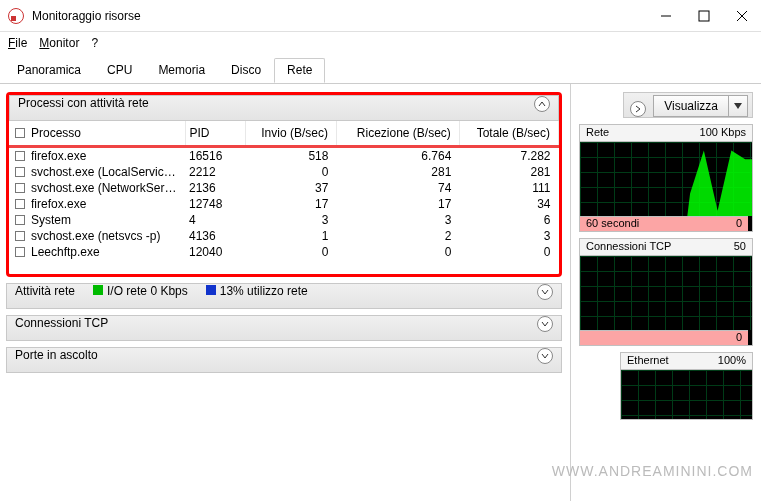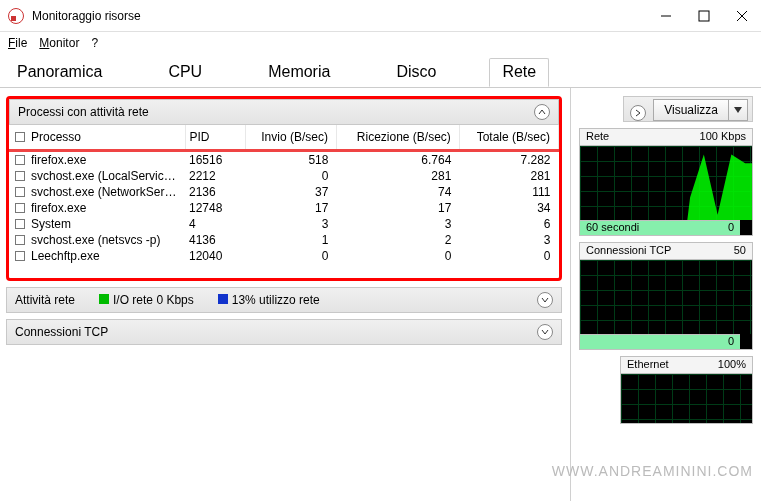--- a/index.html
+++ b/index.html
@@ -12,39 +12,39 @@
   .titlebar .title { font-size: 12px; }
   .titlebar .win-btns { margin-left: auto; display: flex; gap: 24px; padding-right: 4px; }
   .titlebar .win-btn { width: 14px; height: 14px; display: flex; align-items: center; justify-content: center; }
   .titlebar svg { display: block; }
   
   
   .menubar { display: flex; height: 22px; align-items: center; padding: 0 8px; gap: 12px; font-size: 12px; }
   .menubar span u { text-decoration: underline; }
   
   
-  .tabs { display: flex; border-bottom: 1px solid #ccc; padding: 4px 4px 0 4px; font-size: 16px; gap: 40px; }
+  .tabs { display: flex; border-bottom: 1px solid #ccc; padding: 4px 4px 0 4px; font-size: 12px; }
   .tab { padding: 4px 12px 5px 12px; border: 1px solid transparent; position: relative; cursor: default; }
   .tab.active { border: 1px solid #ccc; border-bottom: 1px solid #fff; background: #fff; border-radius: 2px 2px 0 0; z-index:2; }
   .tab:not(.active) { border-bottom: none; }
   
   
   .main { display: flex; height: calc(100% - 32px - 22px - 28px); }
   .left { width: 570px; padding: 8px 8px 8px 6px; overflow: hidden; }
   .right { flex: 1; border-left: 1px solid #d0d0d0; padding: 8px 8px 8px 8px; overflow: hidden; }
   
   
   .redbox { border: 3px solid #f00; border-radius: 4px; padding: 0; }
   
   
-  .section-header { display: flex; align-items: center; height: 26px; background: linear-gradient(#f0f0f0,#e4e4e4); border: 1px solid #c8c8c8; padding: 0 8px; font-size: 12px; margin-top: 6px; }
+  .section-header { display: flex; height: 26px; background: linear-gradient(#f0f0f0,#e4e4e4); border: 1px solid #c8c8c8; padding: 0 8px; font-size: 12px; margin-top: 6px; }
   .redbox .section-header { margin-top: 0; }
   .section-header .chev { margin-left: auto; width: 16px; height: 16px; border: 1px solid #888; border-radius: 50%; background: #fff; display:flex; align-items:center; justify-content:center; }
   .section-header .sq { width: 10px; height: 10px; display:inline-block; margin-right: 4px; }
-  .section-header .kv { margin-left: 24px; }
+  .section-header .kv { margin-left: 18px; }
   
   
   table { border-collapse: collapse; width: 100%; font-size: 12px; }
   thead th { text-align: right; font-weight: normal; padding: 5px 8px 5px 4px; border-right: 1px solid #e8e8e8; border-bottom: 3px solid #ef4444; background: #fff; }
   thead th:first-child { text-align: left; padding-left: 6px; }
   thead th:nth-child(2) { text-align: left; }
   tbody td { padding: 1px 8px 1px 4px; text-align: right; white-space: nowrap; overflow: hidden; text-overflow: ellipsis; }
   tbody td:first-child { text-align: left; max-width: 170px; padding-left: 6px;}
   tbody td:nth-child(2) { text-align: left; }
   tbody td .chk { display:inline-block; width:10px; height:10px; border:1px solid #777; margin-right:6px; vertical-align:-1px; }
@@ -52,21 +52,21 @@
   
   
   .right-top { display:flex; align-items:flex-end; background: linear-gradient(#f0f0f0,#e4e4e4); border:1px solid #c8c8c8; height:26px; padding:0 4px 0 6px;margin-left:44px; }
   .right-top .rarrow { width:16px; height:16px; border:1px solid #888; border-radius:50%; background:#fff; display:flex; align-items:center; justify-content:center; }
   .right-top .vbtn { margin-left:auto; display:flex; align-items:center; border:1px solid #aaa; background:linear-gradient(#fdfdfd,#e8e8e8); }
   .right-top .vbtn .lbl { padding:3px 10px; }
   .right-top .vbtn .dd { border-left:1px solid #aaa; padding:3px 5px; }
   
   .chart { border:1px solid #c0c0c0; margin-top:6px; background:#000; position:relative; height:108px; }
   .chart-head { position:absolute; top:0; left:0; right:0; background:#f4f4f4; color:#000; height:17px; padding:1px 6px; display:flex; justify-content:space-between; font-size:11px; border-bottom:1px solid #c0c0c0; }
-  .chart-foot { position:absolute; bottom:0; left:0; right:12px; background:#86efac; color:#000; height:15px; padding:0 6px; display:flex; justify-content:space-between; font-size:11px; border-top:1px solid #c0c0c0; }
+  .chart-foot { position:absolute; bottom:0; left:0; right:4px; background:#fca5a5; color:#000; height:15px; padding:0 6px; display:flex; justify-content:space-between; font-size:11px; border-top:1px solid #c0c0c0; }
   .chart-body { position:absolute; top:17px; bottom:15px; left:0; right:0; overflow:hidden; }
   .chart-grid { position:absolute; inset:0; background-image:
      linear-gradient(#0a4 1px, transparent 1px),
      linear-gradient(90deg, #0a4 1px, transparent 1px);
     background-size: 17px 15px; opacity:.35; }
   .chart-data { position:absolute; inset:0; }
   .chart.small { height: 68px; margin-left: 41px; }
   .chart.small .chart-body { bottom:0; }
   
   .watermark { position:absolute; right:8px; bottom:22px; font-size:14px; color:#bbb; letter-spacing:1px; }
@@ -201,20 +201,28 @@
 
     <div class="section-header">
       <span>Connessioni TCP</span>
       <span class="chev">
           <svg width="8" height="8">
             <polyline points="1,2 4,6 7,2" fill="none" stroke="#333"></polyline>
           </svg>
         </span>
     </div>
 
+    <div class="section-header">
+      <span>Porte in ascolto</span>
+      <span class="chev">
+          <svg width="8" height="8">
+            <polyline points="1,2 4,6 7,2" fill="none" stroke="#333"></polyline>
+          </svg>
+        </span>
+    </div>
   </div>
 
   <div class="right">
     <div class="right-top">
       <span class="rarrow">
           <svg width="8" height="8">
             <polyline points="2,1 6,4 2,7" fill="none" stroke="#333"></polyline>
           </svg>
         </span>
       <span class="vbtn">

